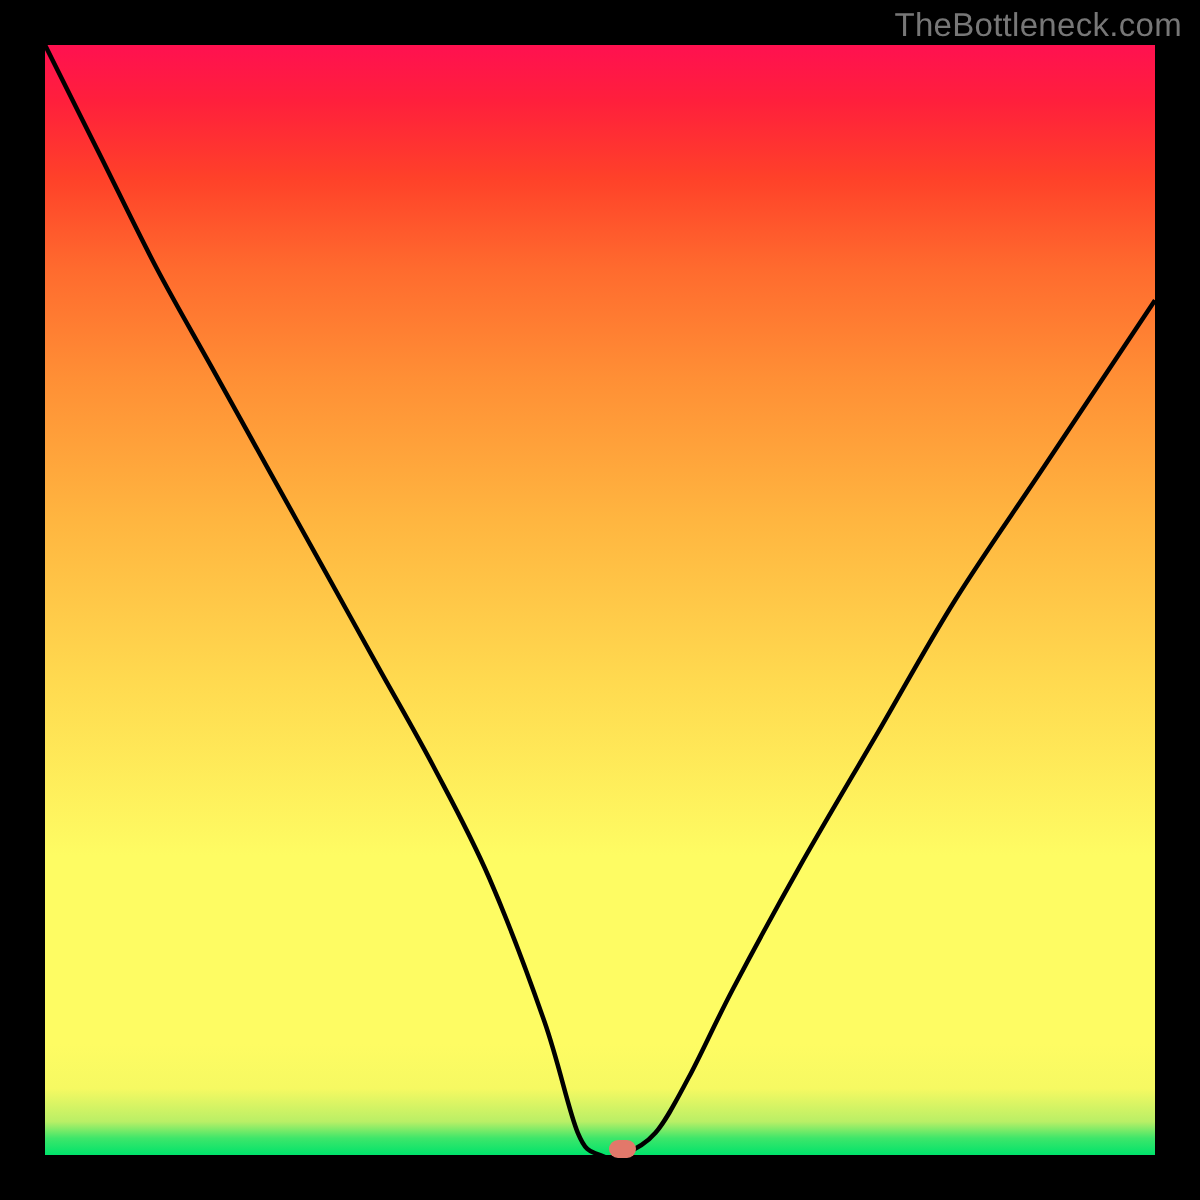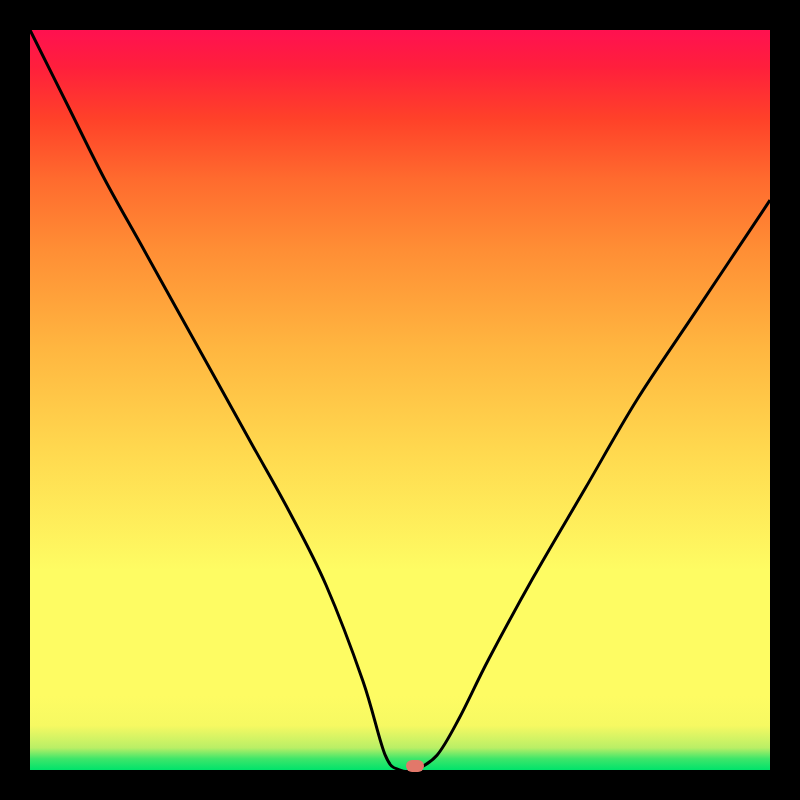--- a/index.html
+++ b/index.html
@@ -74,20 +74,21 @@
     border-radius: 6px;
     background: #e2786a;
     z-index: 4;
     transform: translate(-50%, -50%);
   }
 </style>
 </head>
 <body>
 
 <div class="frame">
+  <div class="watermark">TheBottleneck.com</div>
 
   <div class="plot-outer">
     <div class="plot-gradient"></div>
 
     <svg class="curve" viewBox="0 0 740 740" preserveAspectRatio="none">
       <path id="curve-path" d="M 0.00 0.00 C 6.17 12.33, 24.67 49.33, 37.00 74.00 C 49.33 98.67, 61.67 124.57, 74.00 148.00 C 86.33 171.43, 98.67 192.40, 111.00 214.60 C 123.33 236.80, 135.67 259.00, 148.00 281.20 C 160.33 303.40, 172.67 325.60, 185.00 347.80 C 197.33 370.00, 209.67 392.20, 222.00 414.40 C 234.33 436.60, 246.67 457.57, 259.00 481.00 C 271.33 504.43, 283.67 526.63, 296.00 555.00 C 308.33 583.37, 323.13 622.83, 333.00 651.20 C 342.87 679.57, 349.03 710.40, 355.20 725.20 C 361.37 740.00, 365.07 737.53, 370.00 740.00 C 374.93 742.47, 378.63 742.47, 384.80 740.00 C 390.97 737.53, 399.60 733.83, 407.00 725.20 C 414.40 716.57, 420.57 704.23, 429.20 688.20 C 437.83 672.17, 446.47 652.43, 458.80 629.00 C 471.13 605.57, 487.17 575.97, 503.20 547.60 C 519.23 519.23, 537.73 488.40, 555.00 458.80 C 572.27 429.20, 588.30 399.60, 606.80 370.00 C 625.30 340.40, 643.80 314.50, 666.00 281.20 C 688.20 247.90, 727.67 188.70, 740.00 170.20" fill="none" stroke="#000000" stroke-width="3"></path>
     </svg>
 
     <div class="marker" id="marker" style="left: 384.8px; top: 736.3px; background: rgb(226, 120, 106);"></div>
   </div>

